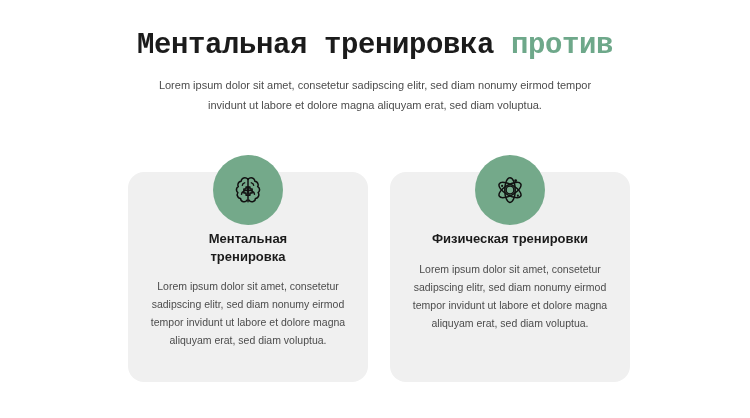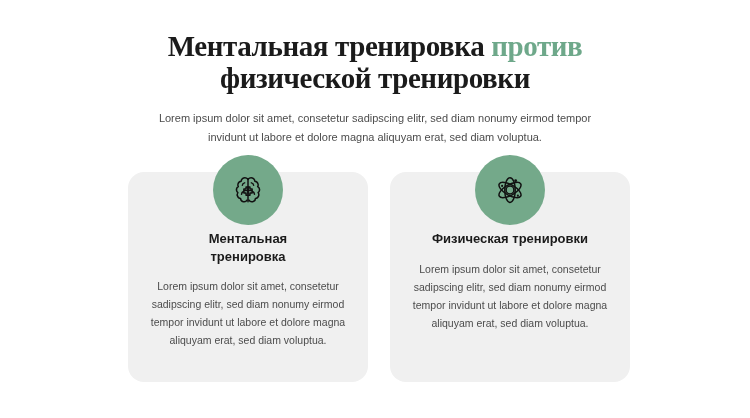--- a/index.html
+++ b/index.html
@@ -30,21 +30,21 @@
     text-align: center;
   }
   .hero-title {
     margin: 0;
     padding: 0 88px;
     font-size: 29px;
     line-height: 1.12;
     font-weight: 700;
     letter-spacing: -0.4px;
     color: #1b1b1b;
-    font-family: Liberation Serif, serif;
+    font-family: Liberation Mono, monospace;
   }
   .hero-title .accent {
     color: #6ea88a;
   }
 
   .hero-sub {
     margin: 14px auto 0 auto;
     width: 470px;
     font-size: 11px;
     line-height: 1.75;
@@ -105,21 +105,21 @@
     color: #4c4c4c;
     font-family: "Liberation Sans", sans-serif;
   }
 </style>
 </head>
 <body>
 
 <div class="page">
 
   <div class="hero">
-    <h1 class="hero-title"><span>Ментальная тренировка </span><span class="accent">против</span><br><span>физической тренировки</span></h1>
+    <h1 class="hero-title"><span>Ментальная тренировка </span><span class="accent">против</span><br></h1>
     <p class="hero-sub">Lorem ipsum dolor sit amet, consetetur sadipscing elitr, sed diam nonumy eirmod tempor invidunt ut labore et dolore magna aliquyam erat, sed diam voluptua.</p>
   </div>
 
   <div class="cards">
 
     <div class="card">
       <div class="card-icon-wrap">
         <svg width="36" height="36" viewBox="0 0 48 48" fill="none" stroke="#111111" stroke-width="2" stroke-linecap="round" stroke-linejoin="round">
           <path d="M24 9.5c-2.2-2.1-5.3-2.3-7.4-0.6-1.1 0.9-1.7 2.2-1.7 3.5-2.1 0.2-3.8 1.7-4.3 3.7-0.3 1.2-0.1 2.4 0.5 3.4-1.8 1-2.8 3-2.4 5.1 0.2 1.2 0.9 2.3 1.8 3-1.1 1.6-1.2 3.7-0.1 5.4 0.8 1.3 2.2 2.1 3.6 2.2 0.1 2.1 1.6 3.9 3.7 4.4 2 0.5 4-0.4 5-2.1"></path>
           <path d="M24 9.5c2.2-2.1 5.3-2.3 7.4-0.6 1.1 0.9 1.7 2.2 1.7 3.5 2.1 0.2 3.8 1.7 4.3 3.7 0.3 1.2 0.1 2.4-0.5 3.4 1.8 1 2.8 3 2.4 5.1-0.2 1.2-0.9 2.3-1.8 3 1.1 1.6 1.2 3.7 0.1 5.4-0.8 1.3-2.2 2.1-3.6 2.2-0.1 2.1-1.6 3.9-3.7 4.4-2 0.5-4-0.4-5-2.1"></path>

